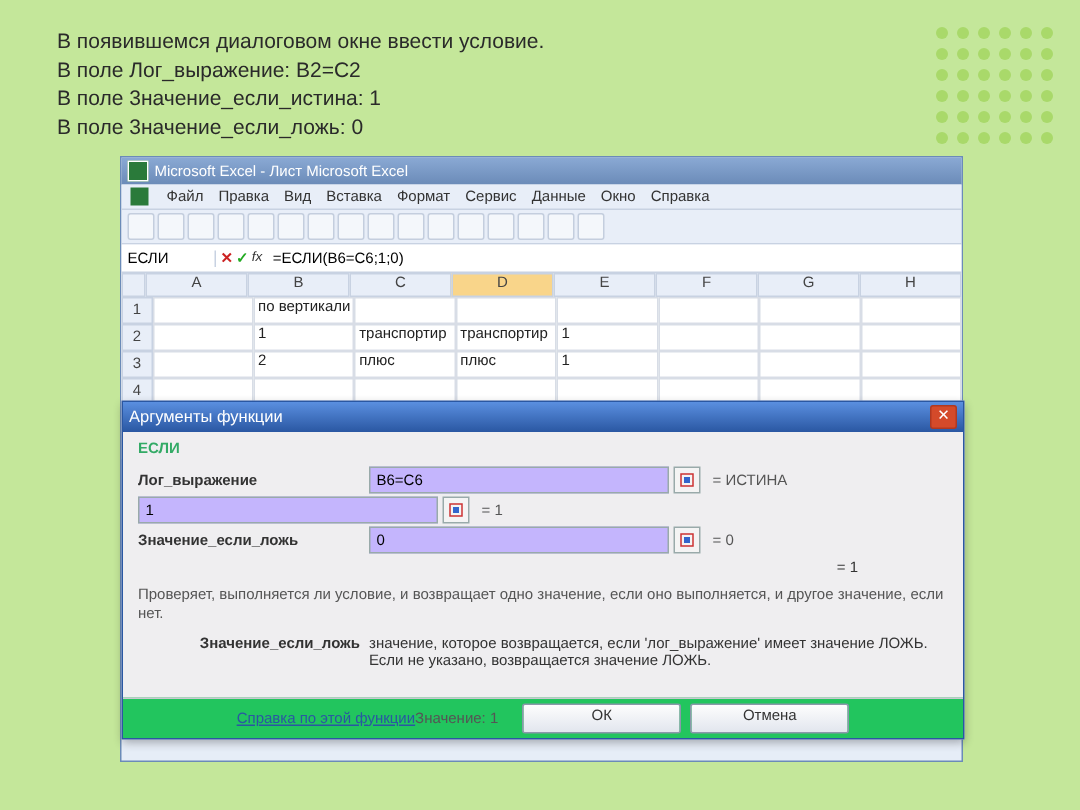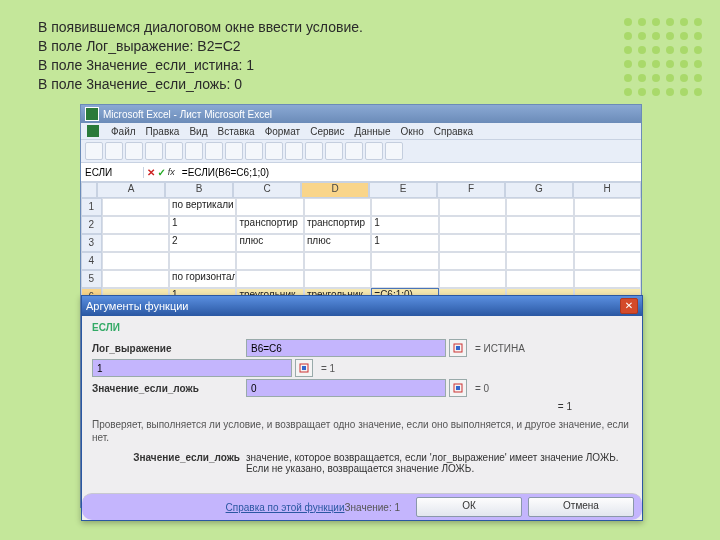--- a/index.html
+++ b/index.html
@@ -90,21 +90,21 @@
   .ch { width:66px; height:14px; }
   .ch.active { background:#f9d58a; }
   .row { display:flex; }
   .rh { width:20px; height:16px; line-height:16px; }
   .rh.active { background:#f9d58a; }
   .cell { width:66px; height:16px; border:1px solid #d8dde6; font-size:10px; padding:0 2px; color:#222; overflow:hidden; white-space:nowrap; }
   .cell.editing { border:1px solid #4a74b8; background:#fff; }
   .cell.sel-row { background:#f6e8b0; }
   
   .dialog {
-    position:absolute; left:0px; top:190px; width:560px; height:224px;
+    position:absolute; left:0px; top:162px; width:560px; height:224px;
     border:1px solid #2a57a2; background:#efeef0;
     font-size:10px; color:#333; box-shadow:0 2px 6px rgba(0,0,0,.3);
   }
   .dlg-title {
     height:20px; background:linear-gradient(#5a8fe0,#2a57a2);
     color:#fff; display:flex; align-items:center; justify-content:space-between; padding:0 4px;
     font-size:11px;
   }
   .dlg-close {
     width:16px; height:14px; background:#d44a2a; color:#fff; text-align:center; line-height:14px; border:1px solid #b03820; border-radius:2px; font-size:10px;
@@ -116,22 +116,22 @@
   .arg-input { width:190px; height:16px; border:1px solid #9aa; background:#c4b5fd; padding:0 4px; font-size:10px; }
   .arg-pick { width:16px; height:16px; border:1px solid #9aa; background:#f4f4f4; margin-left:3px; display:flex; align-items:center; justify-content:center; }
   .arg-pick svg { width:10px; height:10px; }
   .arg-eq { margin-left:8px; color:#555; white-space:nowrap; }
   .dlg-result { text-align:right; padding-right:60px; margin:4px 0 6px; }
   .dlg-desc { color:#555; line-height:1.3; margin:4px 0 8px; }
   .dlg-argdesc { display:flex; }
   .dlg-argdesc .nm { font-weight:bold; width:148px; text-align:right; padding-right:6px;}
   .dlg-footer {
     position:absolute; bottom:0; left:0; right:0; height:26px;
-    background:#c4b5fd; border-top:1px solid #c8c8d0;
-    display:flex; align-items:center; justify-content:flex-end; padding:0 8px;border-radius:10px;
+    background:#22c55e; border-top:1px solid #c8c8d0;
+    display:flex; align-items:center; justify-content:center; padding:0 8px;
   }
   .dlg-footer a { color:#2a57a2; text-decoration:underline; }
   .dlg-footer .btns { display:flex; gap:6px; align-items:center; }
   .dlg-btn {
     min-width:56px; height:18px; border:1px solid #8a98aa; background:linear-gradient(#fdfdfd,#e2e6ee);
     border-radius:2px; font-size:10px; padding:0 24px; line-height:16px; text-align:center;
   }
   .val-label { color:#555; margin-right:10px;}
 </style>
 </head>

